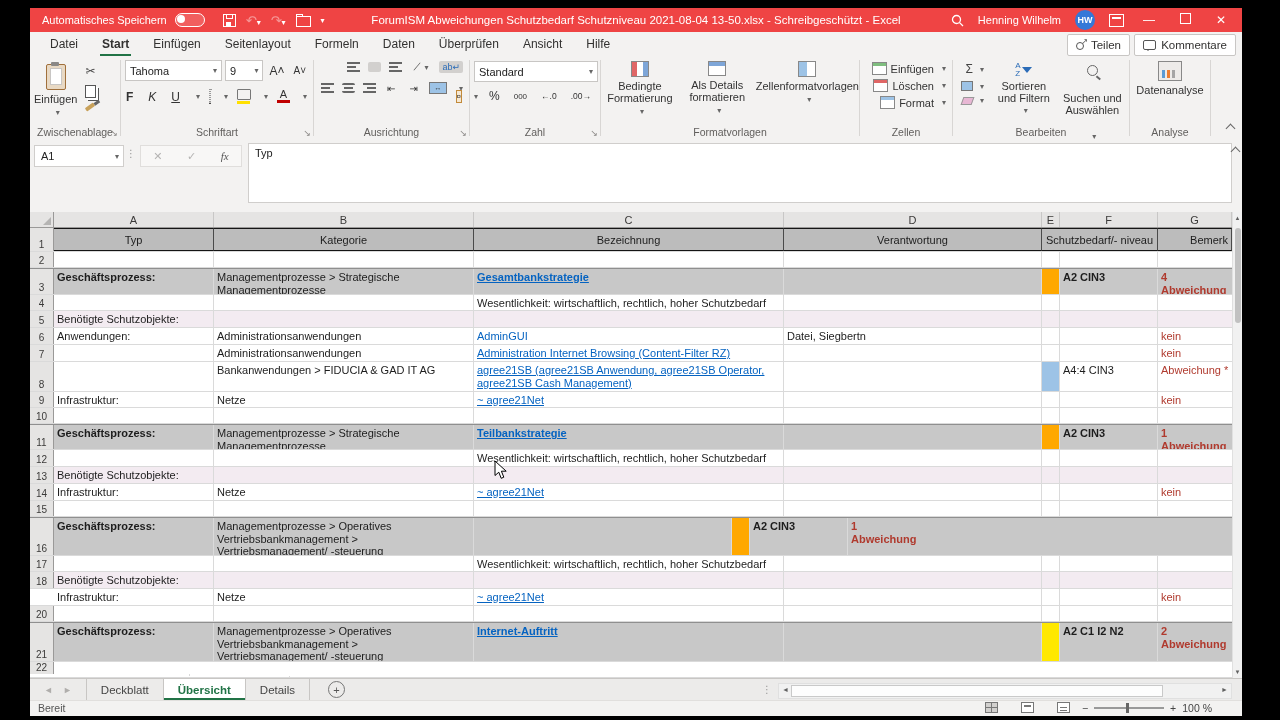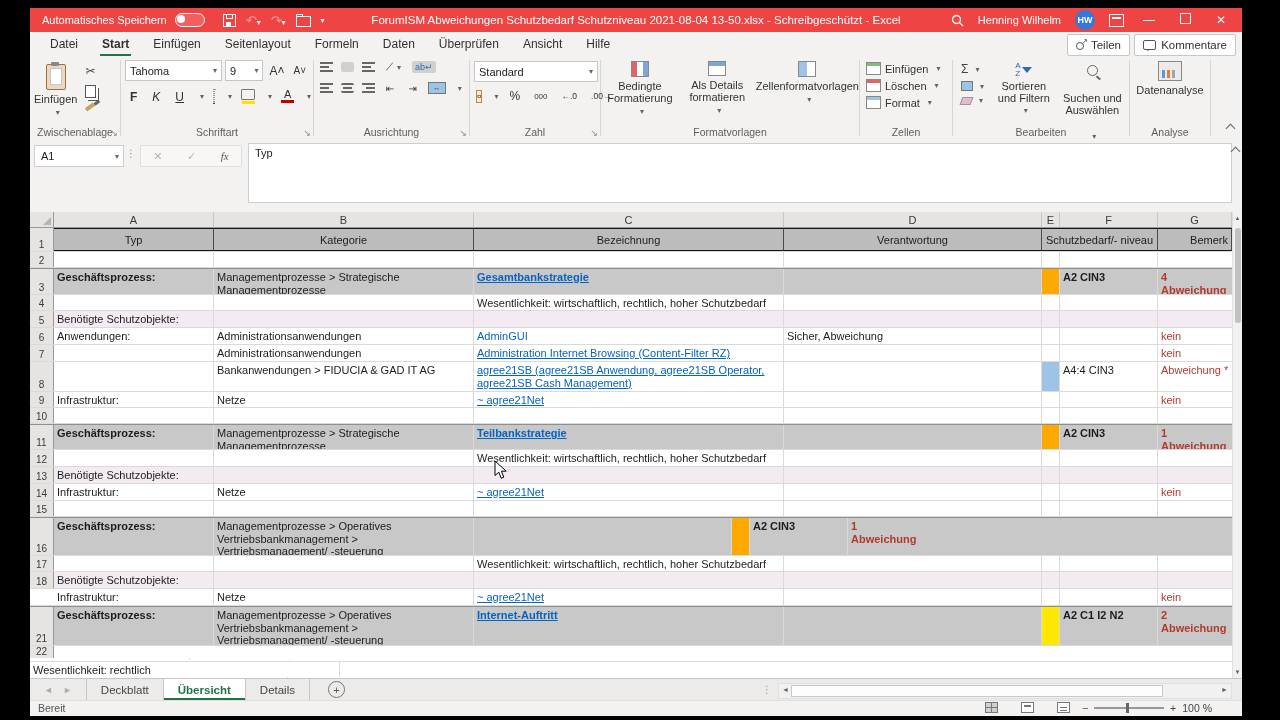--- a/index.html
+++ b/index.html
@@ -45,21 +45,21 @@
   .comm-ic:after{content:"";position:absolute;left:2px;bottom:-4px;border:2px solid transparent;border-top-color:#555;}
 
   
   .ribbon{position:absolute;left:0;top:48px;width:100%;height:84px;background:#F3F2F1;border-bottom:1px solid #D0CECC;
           display:flex;}
   .rgroup{position:relative;flex:none;height:100%;}
   .rgroup .glabel{position:absolute;bottom:2px;left:0;right:0;text-align:center;font-size:10.5px;color:#605E5C;}
   .rgroup .launch{position:absolute;right:2px;bottom:2px;font-size:9px;color:#8A8886;}
   .gdiv{flex:none;width:1px;background:#D8D6D4;margin:4px 0;}
   .gi{color:#444;}
-  .smallrow{display:flex;align-items:center;gap:6px;}
+  .smallrow{display:flex;align-items:center;gap:6px;justify-content:flex-end;}
   .combo{background:#fff;border:1px solid #C8C6C4;height:19px;display:flex;align-items:center;
          font-size:11px;color:#222;padding:0 4px;justify-content:space-between;}
   .cv{font-size:8px;color:#666;margin-left:4px;}
   .fbtn{font-size:12px;color:#333;padding:0 3px;}
   .lines{display:inline-block;width:13px;height:10px;background:
     linear-gradient(#666 0 0) 0 0/13px 2px no-repeat,
     linear-gradient(#666 0 0) 0 4px/9px 2px no-repeat,
     linear-gradient(#666 0 0) 0 8px/13px 2px no-repeat;}
   .lines.c{background:
     linear-gradient(#666 0 0) 0 0/13px 2px no-repeat,
@@ -502,21 +502,21 @@
           <div class="cell" style="width: 258px;"></div>
           <div class="cell" style="width: 18px;"></div>
           <div class="cell" style="width: 98px;"></div>
           <div class="cell last" style="width: 74px;"></div>
         </div>
         <div class="grow" style="height: 17px;">
           <div class="rh" style="width: 24px;">6</div>
           <div class="cell" style="width: 160px;"><span>Anwendungen:</span></div>
           <div class="cell nw" style="width: 260px;"><span>Administrationsanwendungen</span></div>
           <div class="cell" style="width: 310px;"><span class="blue">AdminGUI</span></div>
-          <div class="cell" style="width: 258px;"><span>Sicher, Abweichung</span></div>
+          <div class="cell" style="width: 258px;"><span>Datei, Siegbertn</span></div>
           <div class="cell" style="width: 18px;"></div>
           <div class="cell" style="width: 98px;"></div>
           <div class="cell last" style="width: 74px;"><span class="red">kein Schutznive</span></div>
         </div>
         <div class="grow" style="height: 17px;">
           <div class="rh" style="width: 24px;">7</div>
           <div class="cell" style="width: 160px;"></div>
           <div class="cell nw" style="width: 260px;"><span>Administrationsanwendungen</span></div>
           <div class="cell nw" style="width: 310px;"><span class="link">Administration Internet Browsing (Content-Filter RZ)</span></div>
           <div class="cell" style="width: 258px;"></div>
@@ -635,20 +635,30 @@
         </div>
         <div class="grow" style="height: 17px;">
           <div class="rh" style="width: 24px; margin-top: 48px;">19</div>
           <div class="cell" style="width: 160px;"><span>Infrastruktur:</span></div>
           <div class="cell" style="width: 260px;"><span>Netze</span></div>
           <div class="cell" style="width: 310px;"><span class="link">~ agree21Net</span></div>
           <div class="cell" style="width: 258px;"></div>
           <div class="cell" style="width: 18px;"></div>
           <div class="cell" style="width: 98px;"></div>
           <div class="cell last" style="width: 74px;"><span class="red">kein Schutznive</span></div>
+        </div>
+        <div class="grow" style="height: 16px;">
+          <div class="rh" style="width: 24px;">20</div>
+          <div class="cell" style="width: 160px;"></div>
+          <div class="cell" style="width: 260px;"></div>
+          <div class="cell" style="width: 310px;"></div>
+          <div class="cell" style="width: 258px;"></div>
+          <div class="cell" style="width: 18px;"></div>
+          <div class="cell" style="width: 98px;"></div>
+          <div class="cell last" style="width: 74px;"></div>
         </div>
         <div class="grow sect" style="height: 40px; background: rgb(200, 200, 200);">
           <div class="rh" style="width: 24px;">21</div>
           <div class="cell" style="width: 160px;"><span class="b">Geschäftsprozess:</span></div>
           <div class="cell" style="width: 260px;"><span>Managementprozesse &gt; Operatives Vertriebsbankmanagement &gt; Vertriebsmanagement/ -steuerung</span></div>
           <div class="cell" style="width: 310px;"><span class="b link">Internet-Auftritt</span></div>
           <div class="cell" style="width: 258px;"></div>
           <div class="cell" style="width: 18px; background: rgb(255, 232, 0);"></div>
           <div class="cell" style="width: 98px;"><span class="b">A2 C1 I2 N2</span></div>
           <div class="cell last" style="width: 74px;"><span class="b red">2 Abweichung</span></div>

